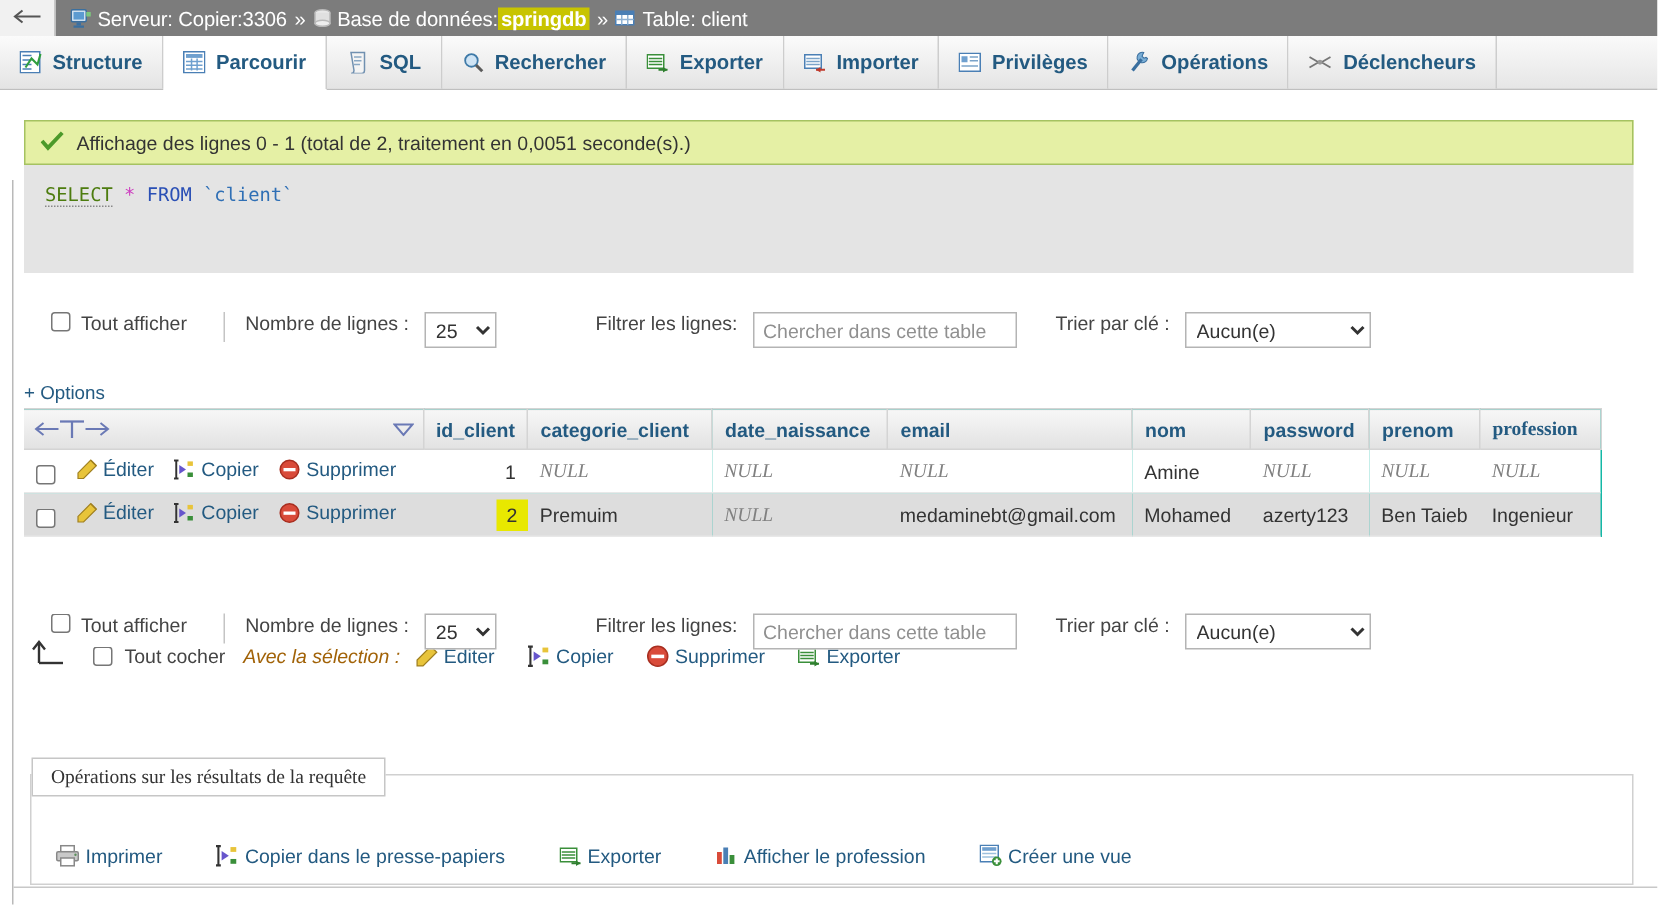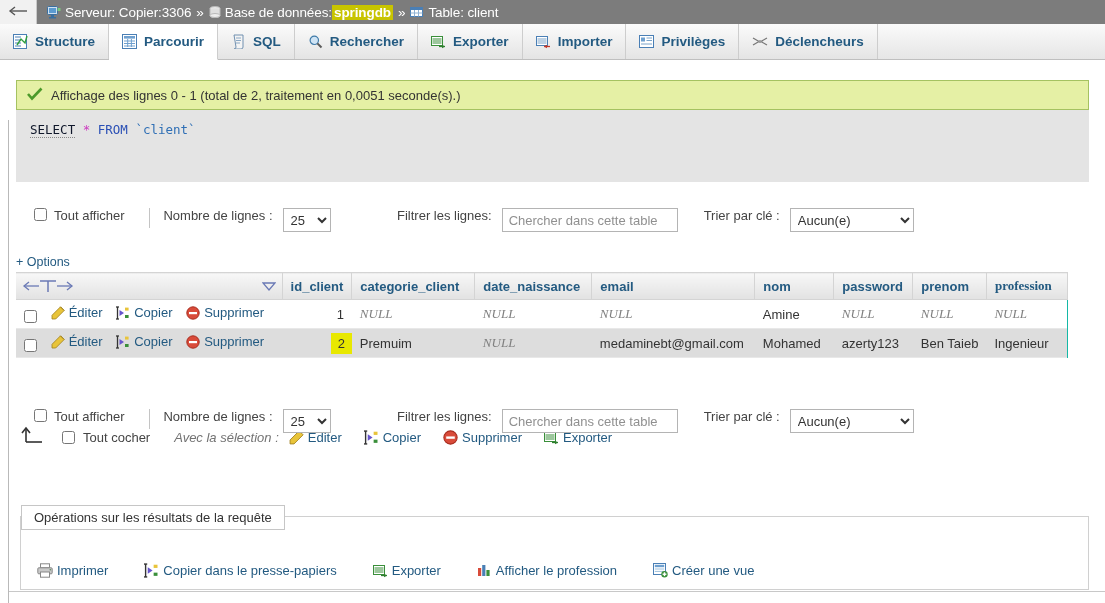--- a/index.html
+++ b/index.html
@@ -69,21 +69,21 @@
     background: #e5f0a5; border: 1px solid #a5c261;
     display: flex; align-items: center; gap: 8px; padding-left: 10px;
     box-sizing: border-box; font-size: 13px; color: #333;
   }
   .sqlbox {
     position: absolute; left: 16px; top: 50px; width: 1073px; height: 72px;
     background: #e4e4e4; box-sizing: border-box;
     padding: 12px 0 0 14px;
     font-family: "DejaVu Sans Mono", monospace; font-size: 12.5px;
   }
-  .kw { color: #0f172a; border-bottom: 1px dotted #888; }
+  .kw { color: #4d7c0f; border-bottom: 1px dotted #888; }
   .star { color: #cc3bbf; }
   .kw2 { color: #2a4fb5; }
   .tbl { color: #2f6fb5; }
 
   
   .optrow {
     position: absolute; left: 34px; width: 880px; height: 30px;
     display: flex; align-items: flex-start; font-size: 13px; color: #444;
   }
   input[type=checkbox] { width:13px; height:13px; margin:0; vertical-align:middle; }
@@ -137,33 +137,33 @@
     color: #235a81; cursor: pointer; margin-right: 10px;
     display: inline-flex; align-items: center; gap: 4px; font-size: 13px;
   }
   .sortctl { display:flex; align-items:center; gap:0px; color:#6a79b5; }
 
   
   .selrow {
     position: absolute; left: 20px; top: 365px; height: 24px;
     display: flex; align-items: center; font-size: 13px; color: #444;
   }
-  .selrow .ital { font-style: italic; margin: 0 10px 0 14px; color:#737373; }
+  .selrow .ital { font-style: italic; margin: 0 10px 0 2px; color:#a16207; }
   .selrow .act { margin-right: 22px; }
 
   
   .qops {
     position: absolute; left: 20px; top: 456px; width: 1069px; height: 74px;
     border: 1px solid #d0d0d0; border-top: 1px solid #d0d0d0;
     box-sizing: border-box; background: #fff;
   }
   .qops-legend {
     position: absolute; left: 0px; top: -12px; background: #ffffff;
     border: 1px solid #c6c6c6; padding: 4px 12px;
-    font-size: 13px; color: #333;
+    font-size: 13px; color: #333; font-family: Liberation Serif, serif;
   }
   .qops-inner {
     position: absolute; left: 16px; top: 46px;
     display: flex; align-items: center; gap: 26px;
   }
   .leftrail { position:absolute; left:0; top:60px; width:8px; height:543px; background:#ffffff; border-right:1px solid #b9b9b9; }
   .bottom-edge { position:absolute; left:9px; top:531px; width:1096px; height:1px; background:#c8c8c8;}
 </style>
 </head>
 <body>
@@ -307,20 +307,29 @@
           <rect x="0.5" y="0.5" width="14" height="12" fill="#fff" stroke="#4a7fb5"></rect>
           <rect x="2" y="2.5" width="4" height="4" fill="#6fa0cf"></rect>
           <line x1="7.5" y1="3" x2="13" y2="3" stroke="#7aa3c9"></line>
           <line x1="7.5" y1="5.5" x2="13" y2="5.5" stroke="#7aa3c9"></line>
           <line x1="2" y1="9" x2="13" y2="9" stroke="#7aa3c9"></line>
         </svg>
       </span>
       <span>Privilèges</span>
     </div>
 
+    <div class="tab">
+      <span class="glyph">
+        <svg width="15" height="15" viewBox="0 0 15 15">
+          <path d="M10.5 1 a3.5 3.5 0 1 0 2.5 4 L12 4.3 l-1.3 .5 -1.3 -1.3 .5 -1.3 Z" fill="#7aaed6" stroke="#3a6f9f" stroke-width="0.7"></path>
+          <line x1="9" y1="5.5" x2="3" y2="13" stroke="#3a6f9f" stroke-width="2.2"></line>
+        </svg>
+      </span>
+      <span>Opérations</span>
+    </div>
 
     <div class="tab">
       <span class="glyph">
         <svg width="16" height="13" viewBox="0 0 16 13">
           <path d="M1 3 L7 6.5 L1 10" fill="none" stroke="#777" stroke-width="1.2"></path>
           <path d="M15 3 L9 6.5 L15 10" fill="none" stroke="#777" stroke-width="1.2"></path>
           <circle cx="8" cy="6.5" r="1.6" fill="#999"></circle>
         </svg>
       </span>
       <span>Déclencheurs</span>

